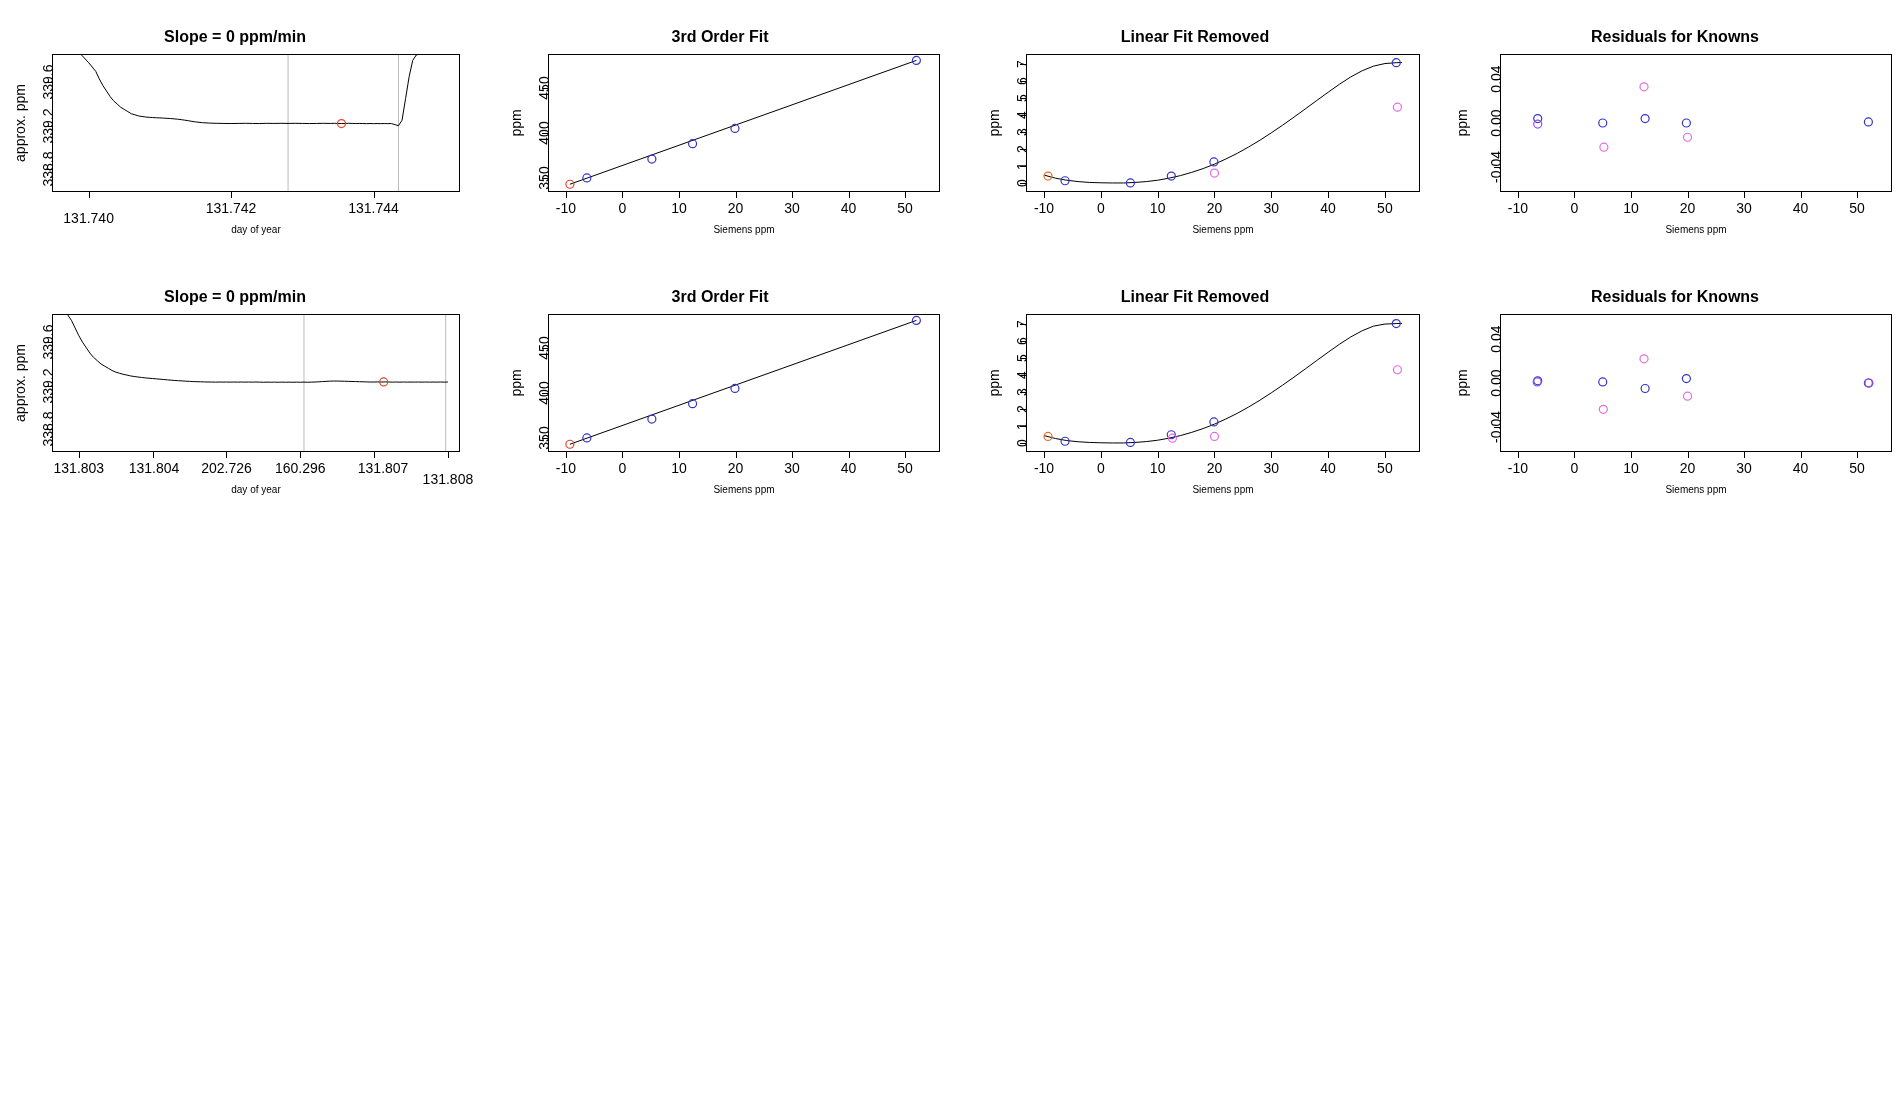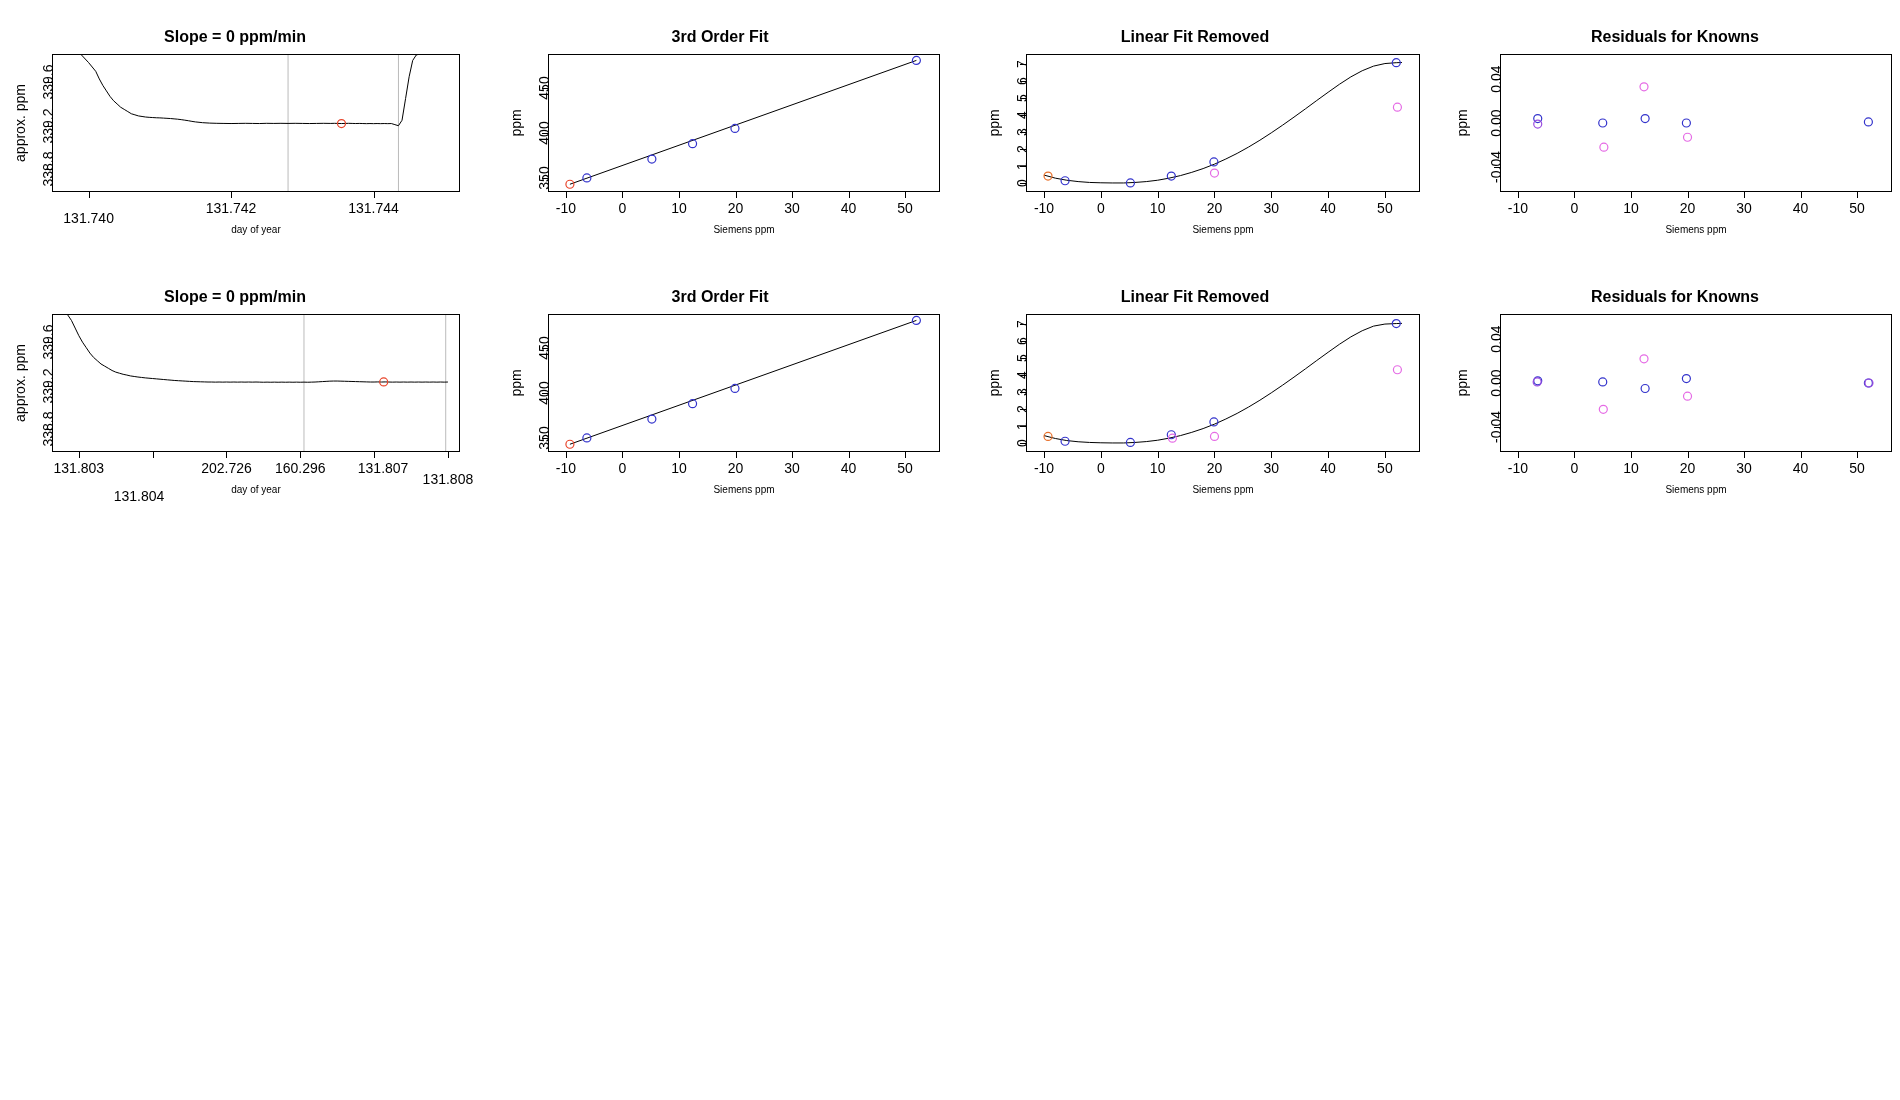--- a/index.html
+++ b/index.html
@@ -256,21 +256,21 @@
       <svg width="408" height="138">
         <line x1="250.98181818120787" x2="250.98181818120787" y1="0" y2="136" stroke="#bbbbbb" stroke-width="1"></line>
         <line x1="392.71272727273487" x2="392.71272727273487" y1="0" y2="136" stroke="#bbbbbb" stroke-width="1"></line>
         <polyline points="14.763636364094117,0 18.45454545406863,5.440000000001248 22.145454546141174,13.056000000000495 25.83636363611569,20.67199999999974 29.527272728188233,27.19999999999999 33.21818181816275,32.64000000000124 36.90909090813726,38.080000000002485 40.6000000002098,42.432000000004706 44.290909090184314,45.69600000000173 47.981818182256866,48.96000000000495 51.67272727223138,51.13600000000298 55.36363636430392,53.31200000000098 59.054545454278426,55.4880000000052 62.745454546350985,57.1200000000037 66.4363636363255,58.20800000000273 70.12727272629999,59.296000000001726 73.81818181837255,60.05760000000228 77.50909090834706,60.92800000000025 81.2000000004196,61.47199999999975 84.89090909039412,62.01600000000545 88.58181818246666,62.451200000001336 92.27272727244117,62.88640000000342 95.96363636241568,63.21280000000189 99.65454545448823,63.539200000000335 103.34545454446275,63.865600000005 107.0363636365353,64.19200000000347 110.7272727265098,64.51840000000192 114.41818181858235,64.84480000000039 118.10909090855685,65.17120000000506 121.8000000006294,65.4976000000035 125.49090909060394,65.71520000000456 129.18181818057843,65.93279999999942 132.872727272651,66.15040000000045 136.5636363626255,66.36800000000147 140.25454545469805,66.58560000000253 143.94545454467254,66.69439999999994 147.6363636367451,66.80320000000356 151.32727272671963,66.912000000001 155.01818181879216,67.02080000000461 158.70909090876668,67.02080000000461 162.39999999874118,67.12960000000203 166.0909090908137,67.02080000000461 169.78181818078824,67.12960000000203 173.47272727286077,67.02080000000461 177.1636363628353,67.12960000000203 180.85454545490785,67.02080000000461 184.54545454488235,67.12960000000203 188.2363636369549,67.02080000000461 191.9272727269294,67.12960000000203 195.61818181690393,67.02080000000461 199.30909090897646,67.12960000000203 202.99999999895098,67.02080000000461 206.6909090910235,67.12960000000203 210.38181818099804,67.23839999999944 214.0727272730706,67.12960000000203 217.76363636304512,67.23839999999944 221.45454545511765,67.12960000000203 225.14545454509215,67.23839999999944 228.83636363506668,67.12960000000203 232.52727272713923,67.23839999999944 236.2181818171137,67.12960000000203 239.90909090918626,67.23839999999944 243.5999999991608,67.12960000000203 247.29090909123332,67.23839999999944 250.98181818120787,67.12960000000203 254.67272727118234,67.23839999999944 258.3636363632549,67.12960000000203 262.0545454532294,67.02080000000461 265.745454545302,66.80320000000356 269.4363636352765,66.58560000000253 273.12727272734907,66.36800000000147 276.81818181732353,66.15040000000045 280.5090909093961,66.04160000000303 284.1999999993706,66.04160000000303 287.8909090893451,66.15040000000045 291.58181818141765,66.25920000000406 295.27272727139217,66.36800000000147 298.96363636346473,66.47680000000508 302.65454545343925,66.58560000000253 306.34545454551176,66.69439999999994 310.0363636354863,66.80320000000356 313.7272727275588,66.912000000001 317.41818181753337,67.02080000000461 321.10909090750783,67.02080000000461 324.7999999995804,66.912000000001 328.4909090895549,67.02080000000461 332.1818181816274,66.912000000001 335.87272727160195,67.02080000000461 339.5636363636745,67.12960000000203 343.25454545364903,67.02080000000461 346.94545454572153,67.12960000000203 350.63636363569606,67.02080000000461 354.3272727256706,67.12960000000203 358.01818181774314,67.02080000000461 361.7090909077176,67.12960000000203 365.39999999979017,67.02080000000461 369.0909090897647,67.12960000000203 372.78181818183725,67.02080000000461 376.4727272718117,67.12960000000203 380.16363636178625,67.02080000000461 383.8545454538588,67.12960000000203 387.54545454383333,67.02080000000461 391.2363636359059,67.12960000000203 394.92727272588036,67.02080000000461" fill="none" stroke="#000000" stroke-width="1"></polyline>
         <circle cx="330.70545454479844" cy="66.912000000001" r="4" fill="none" stroke="#e8442a" stroke-width="1.2"></circle>
       </svg>
     </div>
     <div class="tickmark-x" style="left: 78.8364px; top: 452px;"></div>
     <div class="tick-x" style="left: 78.8364px; top: 460px;">131.803</div>
     <div class="tickmark-x" style="left: 152.655px; top: 452px;"></div>
-    <div class="tick-x" style="left: 139px; top: 460px; margin-top: 28px;">131.804</div>
+    <div class="tick-x" style="left: 154px; top: 460px;">131.804</div>
     <div class="tickmark-x" style="left: 226.473px; top: 452px;"></div>
     <div class="tick-x" style="left: 226.473px; top: 460px;">202.726</div>
     <div class="tickmark-x" style="left: 300.291px; top: 452px;"></div>
     <div class="tick-x" style="left: 300.291px; top: 460px;">160.296</div>
     <div class="tickmark-x" style="left: 374.109px; top: 452px;"></div>
     <div class="tick-x" style="left: 374.109px; top: 460px; margin-left: 9px;">131.807</div>
     <div class="tickmark-x" style="left: 447.927px; top: 452px;"></div>
     <div class="tick-x" style="left: 447.927px; top: 471px;">131.808</div>
     <div class="tickmark-y" style="left: 46px; top: 429.24px;"></div>
     <div class="tick-y" style="left: 40px; top: 429.24px;">338.8</div>

